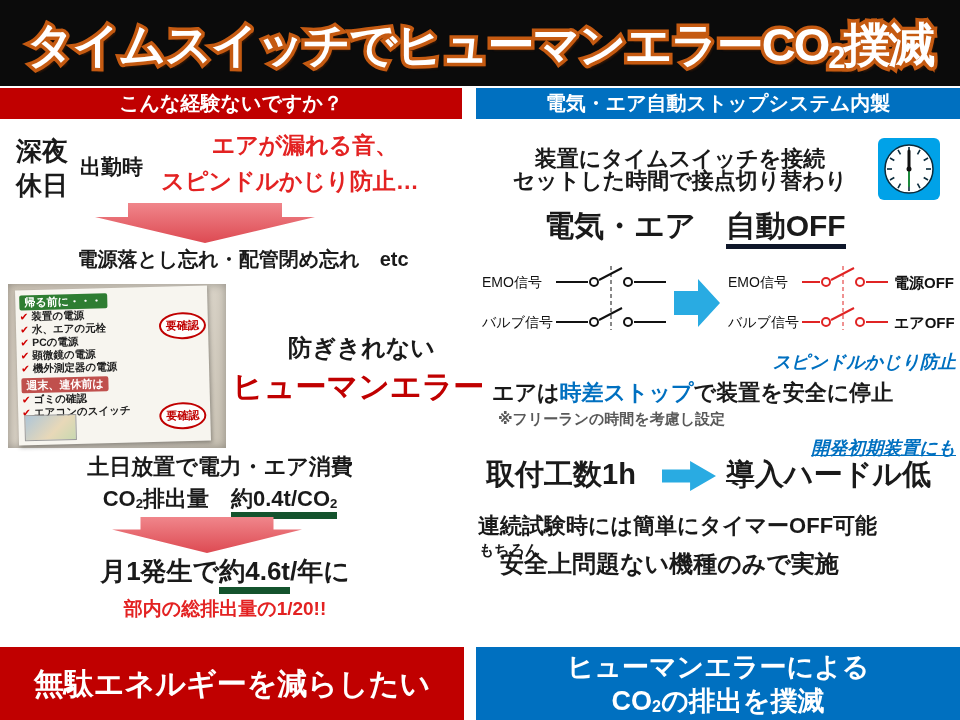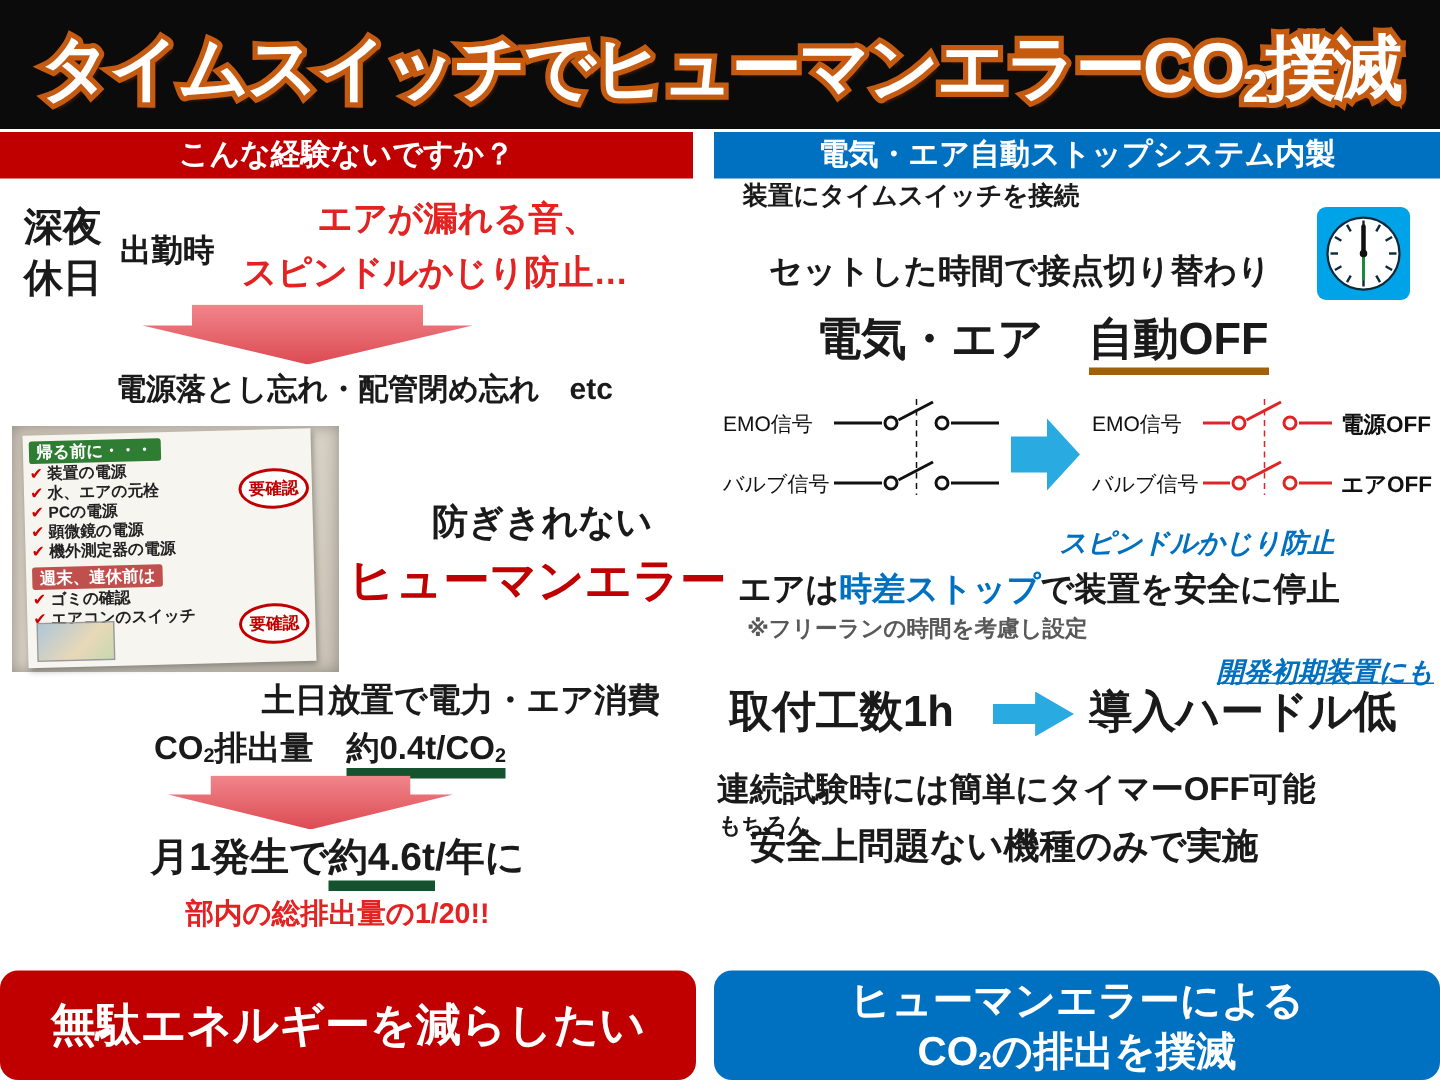--- a/index.html
+++ b/index.html
@@ -42,46 +42,46 @@
   .chk{color:#d00000;margin-right:3px;}
   .badge{position:absolute;color:#c00000;border:2px solid #c00000;border-radius:50%;font-size:11px;font-weight:bold;padding:4px 5px;background:rgba(255,255,255,.85);}
   .badge1{right:2px;top:26px;}
   .badge2{right:4px;bottom:12px;}
   .cartoon{position:absolute;left:6px;bottom:4px;width:52px;height:26px;background:linear-gradient(135deg,#aec6d8,#e8d8b8 60%,#c8d8b0);border:1px solid #999;}
 
   .harigami1{left:256px;top:300px;font-size:24px;}
   .harigami2{left:288px;top:332px;font-size:24px;}
   .human-error{left:232px;top:366px;font-size:31px;color:#C00000;}
 
-  .weekend{left:0;top:452px;width:440px;text-align:right;font-size:22px;}
+  .weekend{left:0;top:452px;width:440px;text-align:center;font-size:22px;}
   .co2line{left:0;top:484px;width:440px;text-align:center;font-size:22px;}
   .red-ul{border-bottom:7px solid #14532d;padding-bottom:1px;}
   .monthly{left:0;top:554px;width:450px;text-align:center;font-size:26px;}
   .ratio{left:0;top:596px;width:450px;text-align:center;font-size:19px;color:#E32222;}
 
-  .banner{position:absolute;color:#fff;font-weight:bold;text-align:center;border-radius:12px;}
+  .banner{position:absolute;color:#fff;font-weight:bold;text-align:center;}
   .red-banner{left:0;top:647px;width:464px;height:73px;background:#C00000;font-size:30px;line-height:73px;}
   .blue-banner{left:476px;top:647px;width:484px;height:73px;background:#0070C0;font-size:27px;line-height:34px;padding-top:3px;}
 
   
-  .connect1{left:495px;top:119px;width:370px;font-size:17px;}
+  .connect1{left:495px;top:144px;width:370px;text-align:center;font-size:22px;}
   .connect2{left:488px;top:166px;width:384px;text-align:center;font-size:22px;}
   .clock{position:absolute;left:878px;top:138px;}
   .autooff{left:480px;top:206px;width:430px;text-align:center;font-size:30px;}
-  .blue-ul{border-bottom:5px solid #a16207;padding-bottom:2px;}
+  .blue-ul{border-bottom:5px solid #0f172a;padding-bottom:2px;}
   .circuit{position:absolute;left:482px;top:264px;}
   .blk{stroke:#111;stroke-width:2;}
   .cblk{fill:#fff;stroke:#111;stroke-width:2;}
   .redl{stroke:#E02424;stroke-width:2;}
   .cred{fill:#fff;stroke:#E02424;stroke-width:2;}
   .dashb{stroke:#111;stroke-width:1;stroke-dasharray:4 3;}
   .dashr{stroke:#E02424;stroke-width:1;stroke-dasharray:4 3;}
   .clbl{font-size:14px;fill:#111;}
   .coff{font-size:15px;font-weight:bold;fill:#111;}
-  .spindle{left:640px;top:350px;width:316px;text-align:center;font-size:18px;color:#0070C0;font-style:italic;}
+  .spindle{left:640px;top:350px;width:316px;text-align:right;font-size:18px;color:#0070C0;font-style:italic;}
   .airstop{left:492px;top:378px;font-size:22px;}
   .blue-txt{color:#0070C0;}
   .freerun{left:498px;top:410px;font-size:15px;color:#595959;}
   .early{left:700px;top:436px;width:256px;text-align:right;font-size:18px;color:#0070C0;font-style:italic;text-decoration:underline;}
   .install{left:486px;top:455px;font-size:29px;}
   .right-arrow{position:absolute;left:662px;top:461px;width:54px;height:30px;background:#29ABE2;clip-path:polygon(0 28%,52% 28%,52% 0,100% 50%,52% 100%,52% 72%,0 72%);}
   .hurdle{left:726px;top:455px;font-size:29px;}
   .test{left:478px;top:511px;width:482px;text-align:left;font-size:22px;}
   .mochiron{left:479px;top:541px;font-size:15px;}
   .safety{left:500px;top:548px;font-size:24px;}

